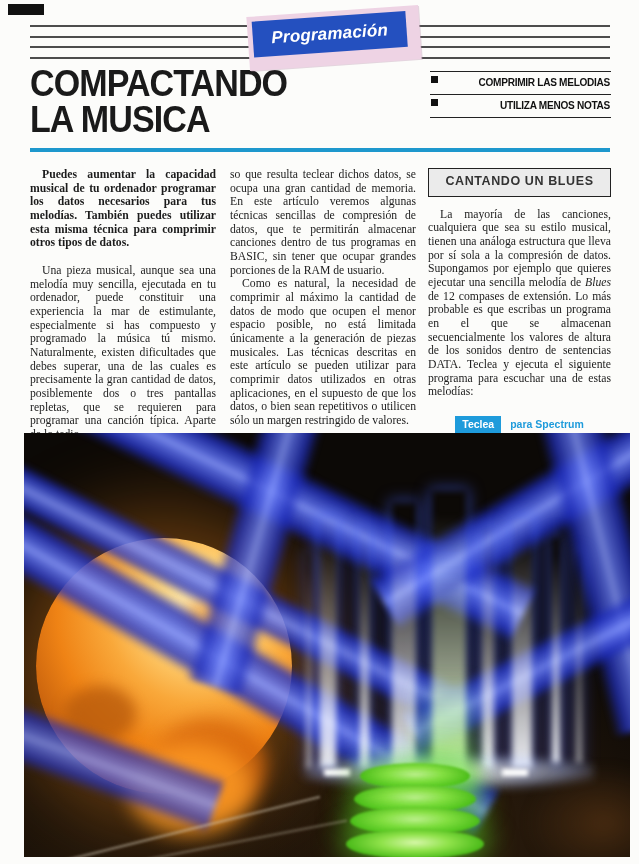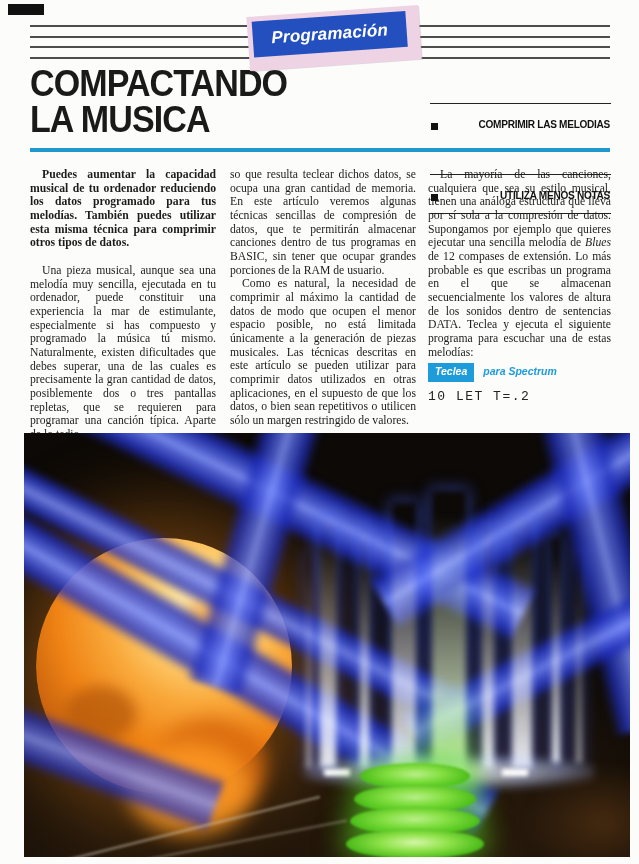--- a/index.html
+++ b/index.html
@@ -35,22 +35,22 @@
     transform:scaleX(.92);transform-origin:left top;
   }
   .page-title span{display:block;}
 
   .toc{
     position:absolute;left:430px;top:71px;width:181px;
     font-family:"Liberation Sans",sans-serif;
     border-bottom:1.5px solid #222;
   }
   .toc-row{
-    display:flex;align-items:flex-end;border-top:1.5px solid #222;
-    height:14px;padding:12px 1px;margin-top:32px;
+    display:flex;align-items:flex-start;border-top:1.5px solid #222;
+    height:14px;padding:4px 1px;
   }
   .toc-sq{width:7px;height:7px;background:#111;flex:0 0 auto;}
   .toc-sq.hidden{visibility:hidden;}
   .toc-lbl{
     flex:1;text-align:right;font-size:10.5px;font-weight:bold;
     letter-spacing:-.3px;color:#111;transform:scaleX(.96);transform-origin:right center;
     white-space:nowrap;
   }
 
   .cyan-rule{position:absolute;left:30px;top:148px;width:580px;height:4px;background:#1e98cd;}
@@ -66,21 +66,21 @@
   .lead{font-weight:bold;text-indent:12px;margin-bottom:14px !important;}
   .indent{text-indent:12px;}
 
   .section-heading{
     border:1.5px solid #222;background:#ebebeb;
     font-family:"Liberation Sans",sans-serif;font-weight:bold;
     font-size:12.5px;letter-spacing:.6px;color:#333;
     text-align:center;padding:6px 2px 7px;margin-bottom:11px;
     text-indent:0;
   }
-  .badge-row{margin-top:4px;font-family:"Liberation Sans",sans-serif;font-style:italic;text-align:left;}
+  .badge-row{margin-top:17px;font-family:"Liberation Sans",sans-serif;text-align:center;}
   .badge{
     display:inline-block;background:#1e9bdb;color:#fff;
     font-weight:bold;font-size:10.5px;padding:2px 7px 3px;margin-right:9px;
   }
   .badge-suffix{color:#1e9bdb;font-size:10.5px;font-weight:bold;}
   .code-line{
     margin-top:8px;font-family:"Liberation Mono",monospace;
     font-size:13px;letter-spacing:1.5px;color:#222;text-align:left;
   }
 
@@ -179,30 +179,31 @@
       </div>
       <div class="toc-row">
         <span class="toc-sq"></span>
         <span class="toc-lbl">UTILIZA MENOS NOTAS</span>
       </div>
     </div>
 
   <div class="cyan-rule"></div>
 
   <div class="col col-1">
-    <p class="lead">Puedes aumentar la capacidad musical de tu ordenador reduciendo los datos programado para tus melodías. También puedes utilizar esta misma técnica para comprimir otros tipos de datos.</p>
+    <p class="lead">Puedes aumentar la capacidad musical de tu ordenador programar los datos necesarios para tus melodías. También puedes utilizar esta misma técnica para comprimir otros tipos de datos.</p>
     <p class="indent">Una pieza musical, aunque sea una melodía muy sencilla, ejecutada en tu ordenador, puede constituir una experiencia la mar de estimulante, especialmente si has compuesto y programado la música tú mismo. Naturalmente, existen dificultades que debes superar, una de las cuales es precisamente la gran cantidad de datos, posiblemente dos o tres pantallas repletas, que se requieren para programar una canción típica. Aparte de lo tedio-</p>
   </div>
 
   <div class="col col-2">
     <p>so que resulta teclear dichos datos, se ocupa una gran cantidad de memoria. En este artículo veremos algunas técnicas sencillas de compresión de datos, que te permitirán almacenar canciones dentro de tus programas en BASIC, sin tener que ocupar grandes porciones de la RAM de usuario.</p>
     <p class="indent">Como es natural, la necesidad de comprimir al máximo la cantidad de datos de modo que ocupen el menor espacio posible, no está limitada únicamente a la generación de piezas musicales. Las técnicas descritas en este artículo se pueden utilizar para comprimir datos utilizados en otras aplicaciones, en el supuesto de que los datos, o bien sean repetitivos o utilicen sólo un margen restringido de valores.</p>
   </div>
 
   <div class="col col-3">
+    <div class="section-heading">CANTANDO UN BLUES</div>
     <p class="indent"><span>La mayoría de las canciones, cualquiera que sea su estilo musical, tienen una análoga estructura que lleva por sí sola a la compresión de datos. Supongamos por ejemplo que quieres ejecutar una sencilla melodía de </span><i>Blues</i><span> de 12 compases de extensión. Lo más probable es que escribas un programa en el que se almacenan secuencialmente los valores de altura de los sonidos dentro de sentencias DATA. Teclea y ejecuta el siguiente programa para escuchar una de estas melodías:</span></p>
     <div class="badge-row">
       <span class="badge">Teclea</span><span class="badge-suffix">para Spectrum</span>
     </div>
     <div class="code-line">10 LET T=.2</div>
   </div>
 
   <div class="photo">
     <div class="ph-base"></div>
     <div class="moon">

